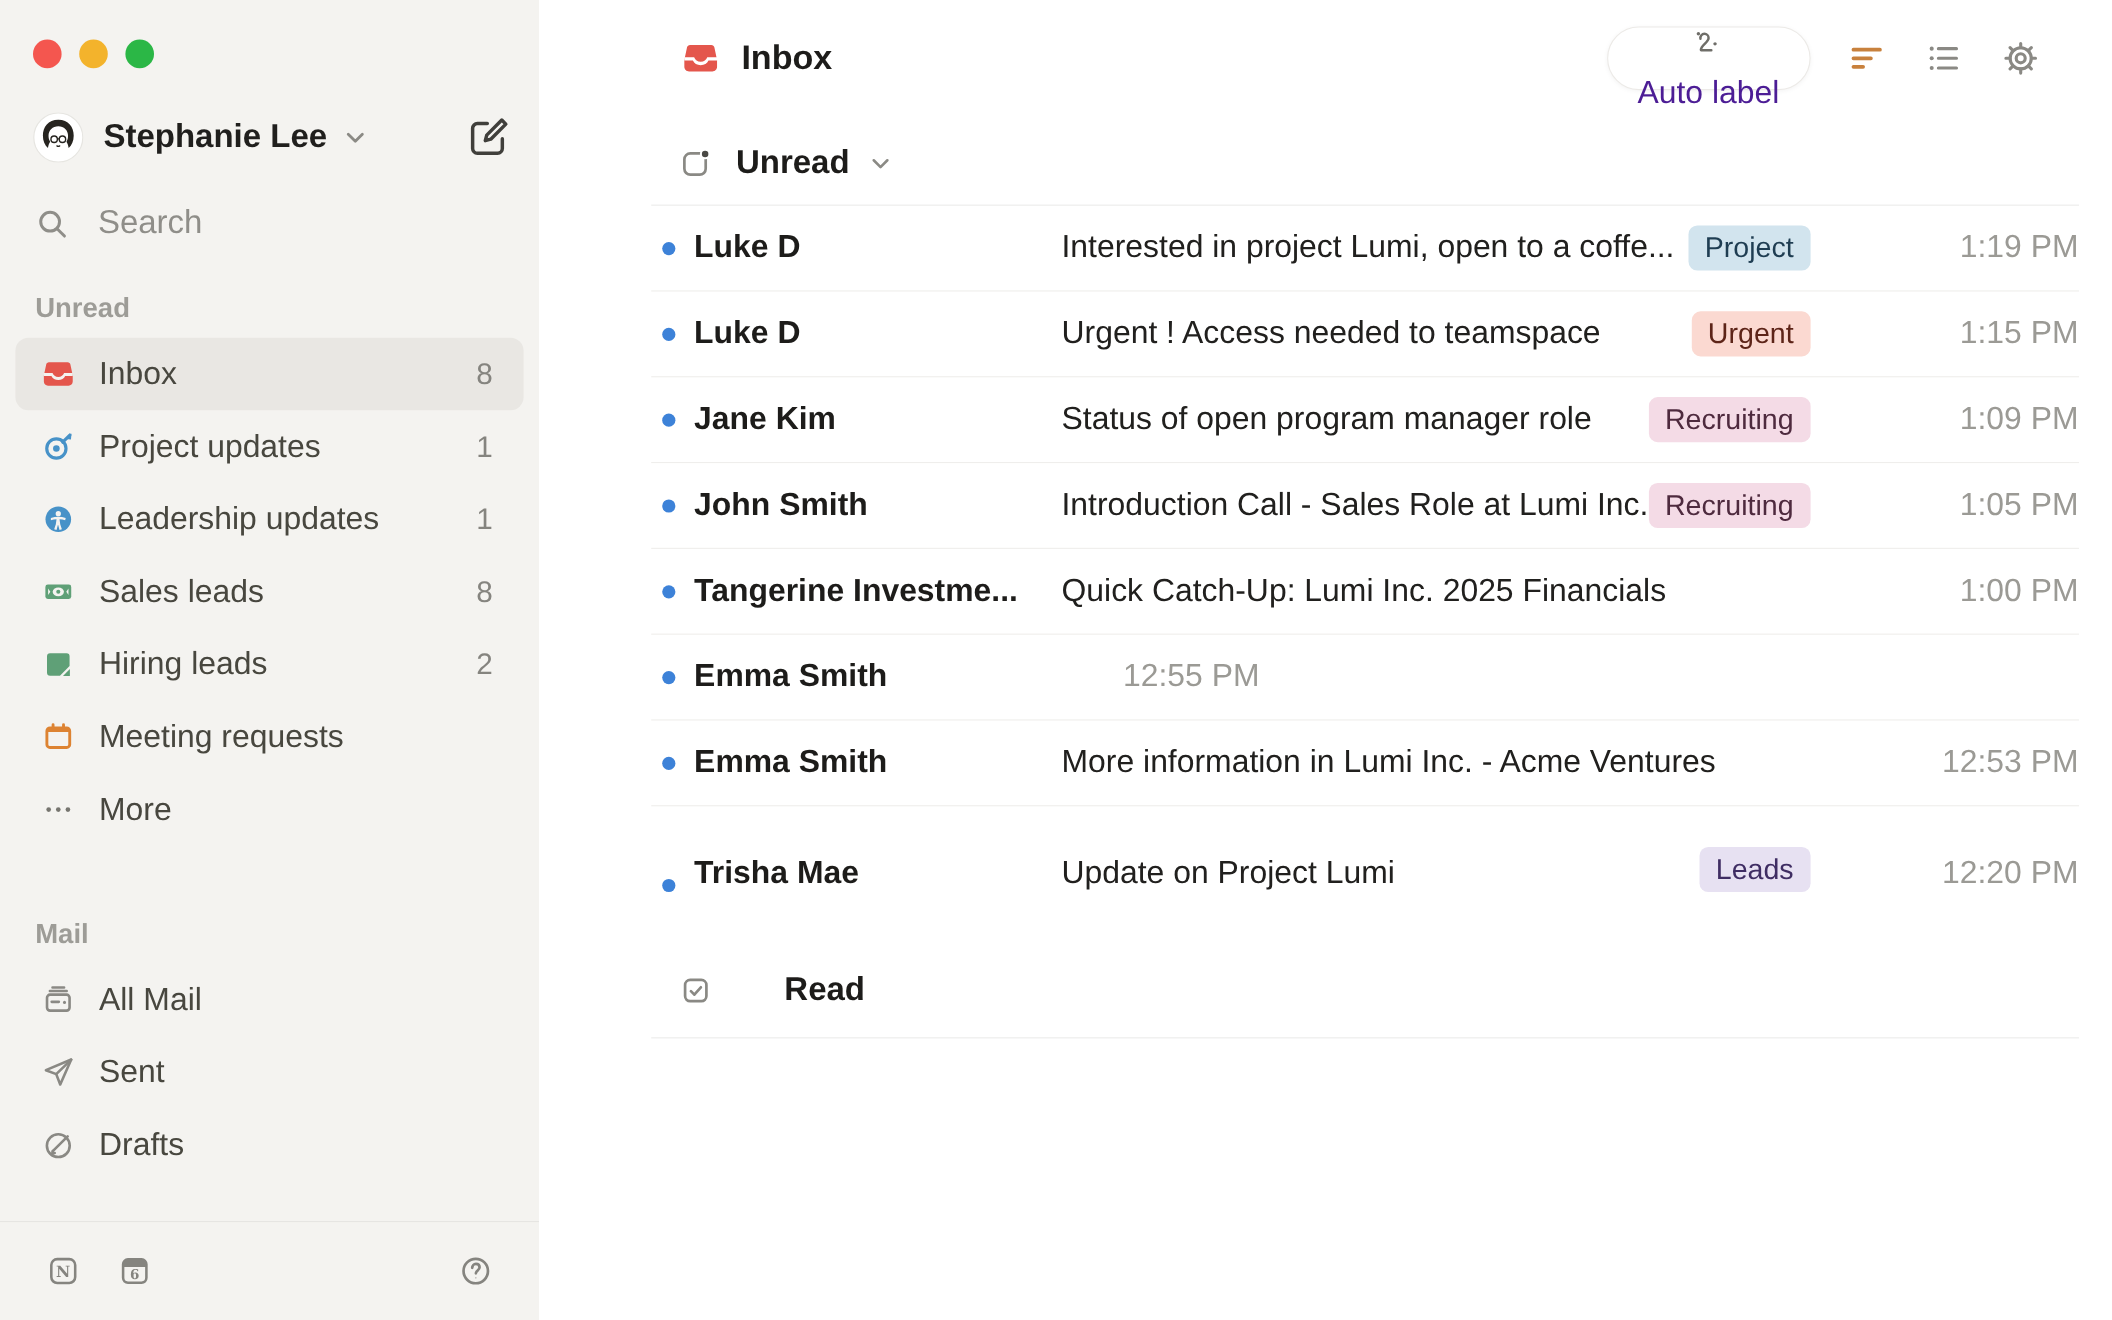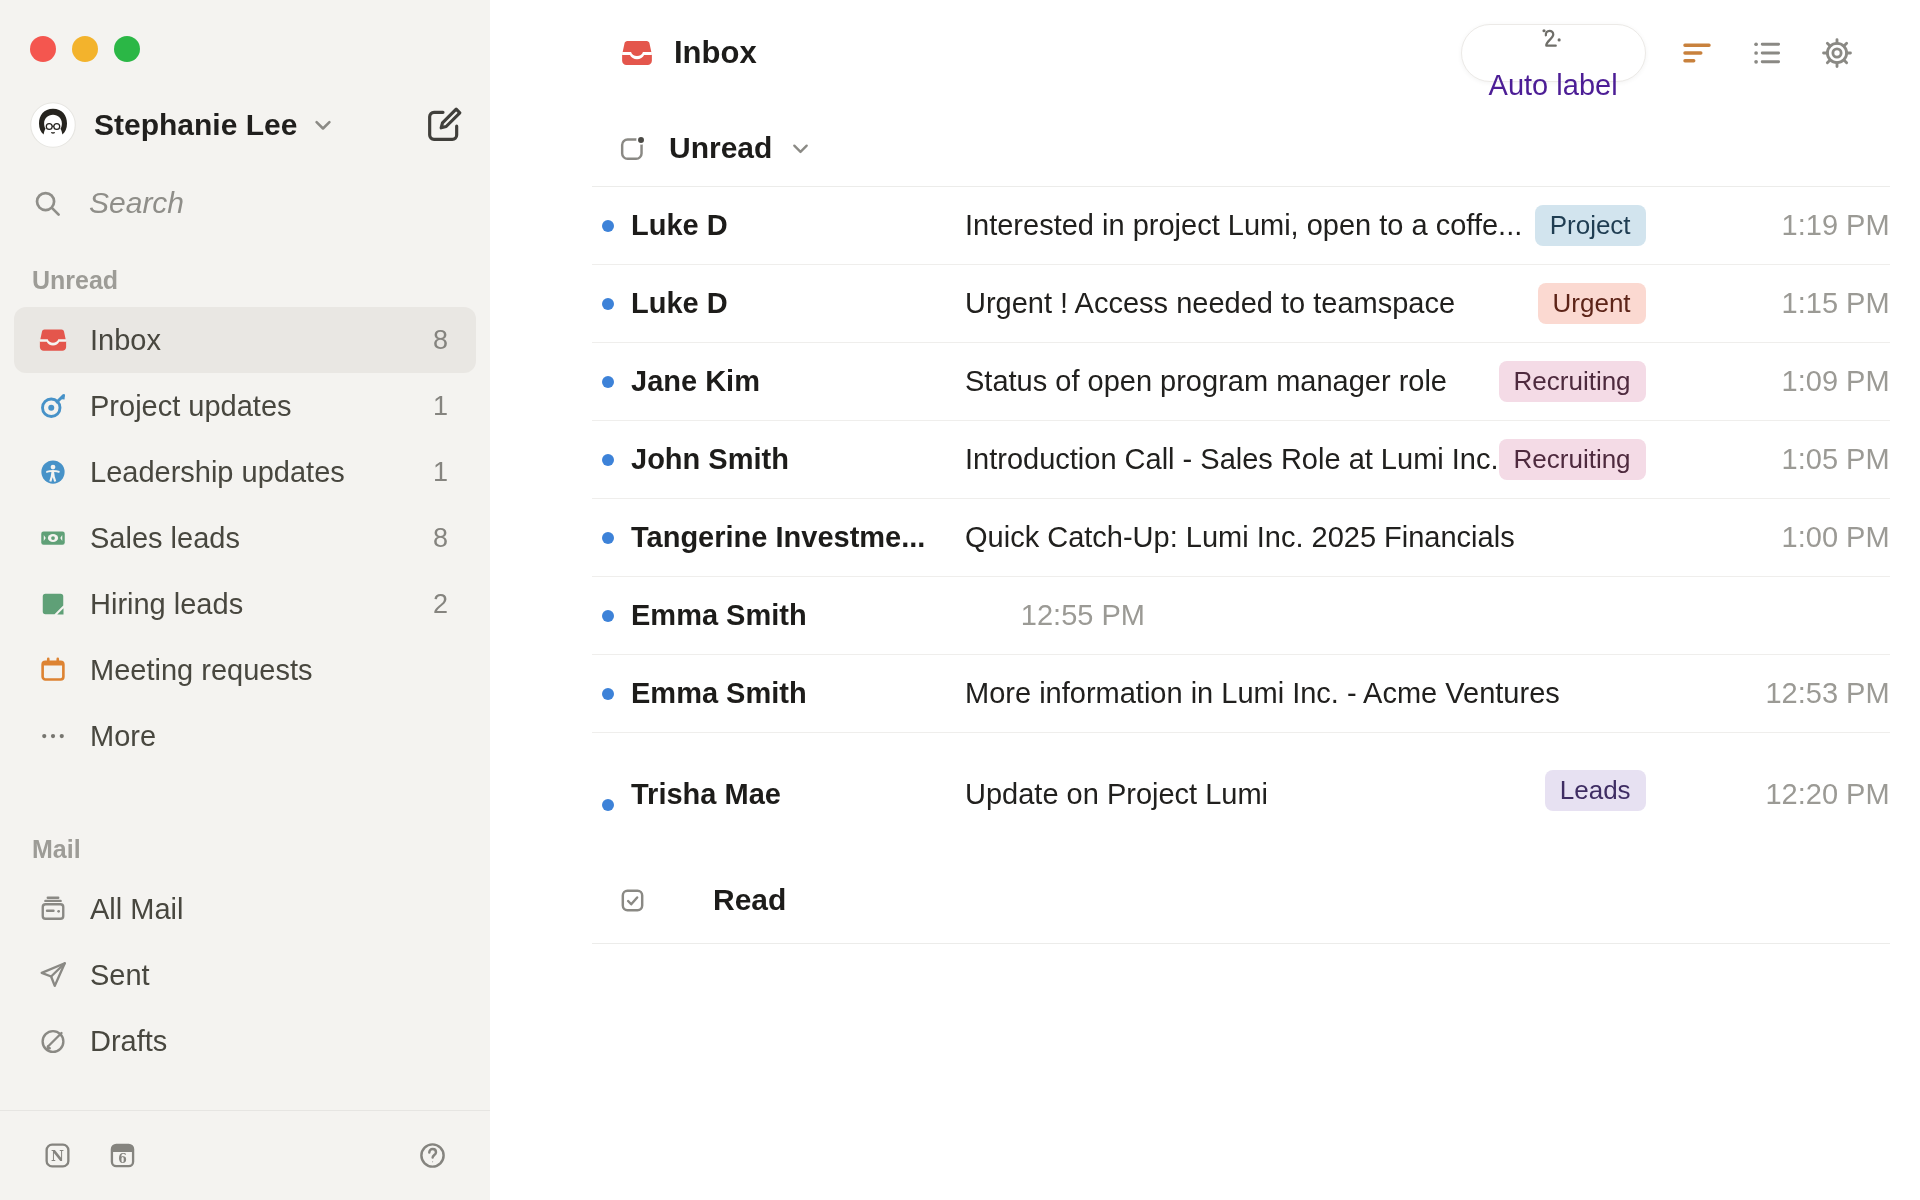--- a/index.html
+++ b/index.html
@@ -13,21 +13,21 @@
   .light { width:26px; height:26px; border-radius:50%; }
 
   .user-row { display:flex; align-items:center; margin:40px 26px 0 30px; }
   .avatar { width:46px; height:46px; border-radius:50%; flex-shrink:0; }
   .user-name { font-size:30px; font-weight:600; color:#201f1d; margin-left:18px; }
   .user-chevron { width:28px; height:28px; color:#8b8a85; margin-left:12px; display:flex; }
   .compose-btn { margin-left:auto; width:40px; height:40px; color:#403f3b; display:flex; cursor:pointer; }
 
   .search-row { display:flex; align-items:center; margin:38px 26px 0 32px; cursor:text; }
   .search-icon { width:31px; height:31px; color:#8f8e89; display:flex; }
-  .search-label { font-size:30px; color:#8f8e89; margin-left:26px;font-style:italic; }
+  .search-label { font-size:30px; color:#8f8e89; margin-left:26px; }
 
   .section-title { font-size:25px; font-weight:600; color:#9d9c97; margin:46px 0 12px 32px; }
   .section-title.mail-title { margin-top:66px; }
   .nav { padding:0 14px; }
   .nav-item { display:flex; align-items:center; height:66px; border-radius:12px; padding:0 28px 0 24px; cursor:pointer; }
   .nav-item.selected { background:#e9e7e3; }
   .nav-icon { width:30px; height:30px; flex-shrink:0; display:flex; }
   .nav-label { font-size:29px; color:#48473f; font-weight:500; margin-left:22px; white-space:nowrap; }
   .nav-count { margin-left:auto; font-size:27px; color:#85847f; }
 

